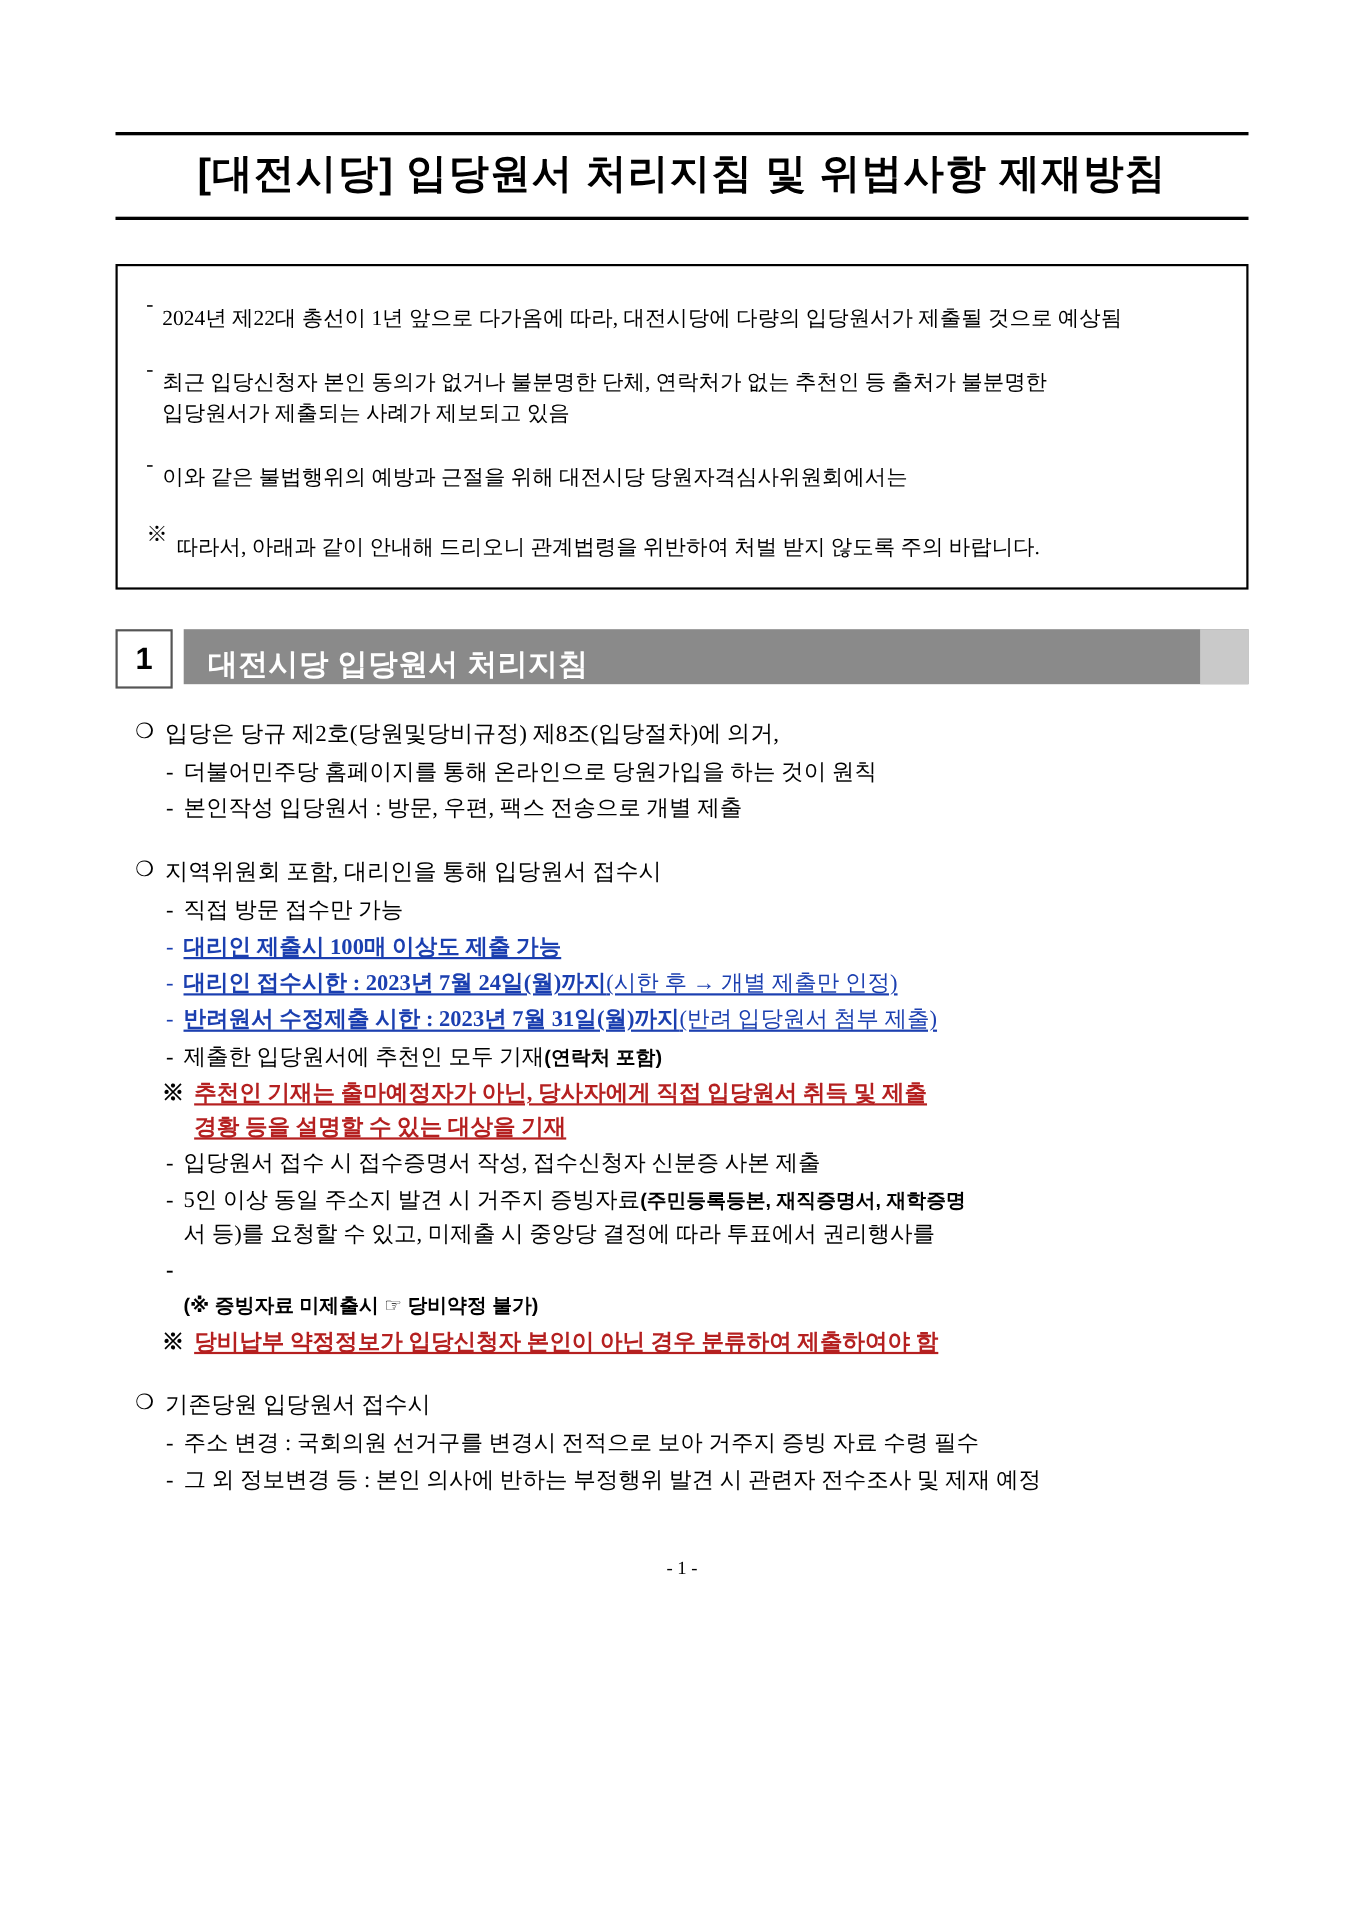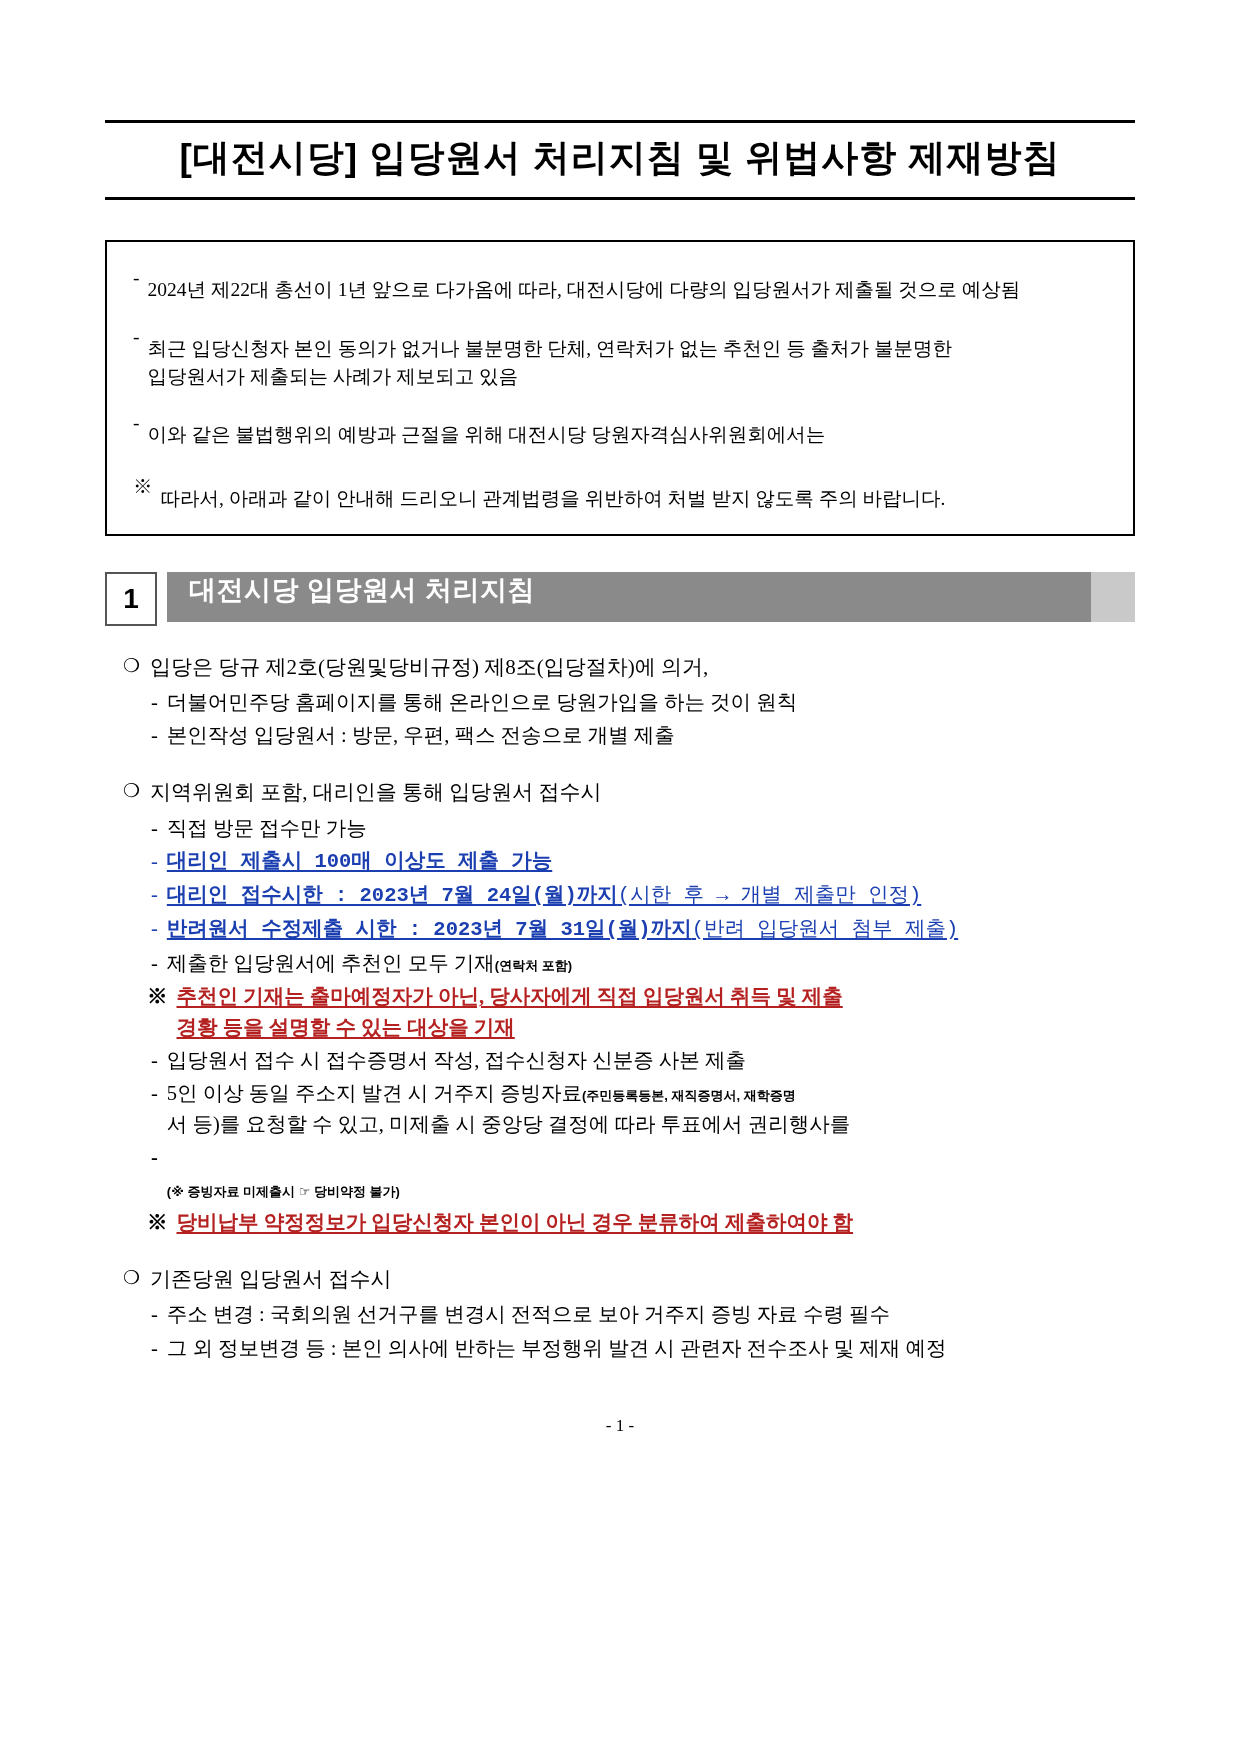--- a/index.html
+++ b/index.html
@@ -84,21 +84,21 @@
     font-size: 28px;
     font-weight: bold;
     background: #fff;
     margin-right: 10px;
   }
   .section-bar {
     flex: 1 1 auto;
     height: 50px;
     background: #8a8a8a;
     display: flex;
-    align-items: flex-start;
+    align-items: flex-end;
     padding-left: 22px;
     position: relative;
   }
   .section-bar::after {
     content: "";
     position: absolute;
     right: 0; top: 0; bottom: 0;
     width: 44px;
     background: #c9c9c9;
   }
@@ -130,24 +130,24 @@
     font-size: 20.5px;
     line-height: 1.52;
     padding-left: 28px;
     margin-bottom: 2px;
   }
   .sub-mark { flex: 0 0 auto; }
   .sub-text { flex: 1 1 auto; }
 
   .sub.note { padding-left: 24px; }
   .blue { color: #1b3fb0; }
-  .blue-u { color: #1b3fb0; text-decoration: underline; text-underline-offset: 3px; font-family: Liberation Mono, monospace; }
+  .blue-u { color: #1b3fb0; text-decoration: underline; text-underline-offset: 3px; }
   .red-u { color: #b52020; text-decoration: underline; text-underline-offset: 3px; }
   .bold { font-weight: bold; }
-  .small { font-size: 13px; }
+  .small { font-size: 18px; }
   .sans { font-family: "Liberation Sans", "DejaVu Sans", sans-serif; }
 
   .footer {
     position: absolute;
     left: 0;
     right: 0;
     bottom: 56px;
     text-align: center;
     font-size: 17px;
   }

